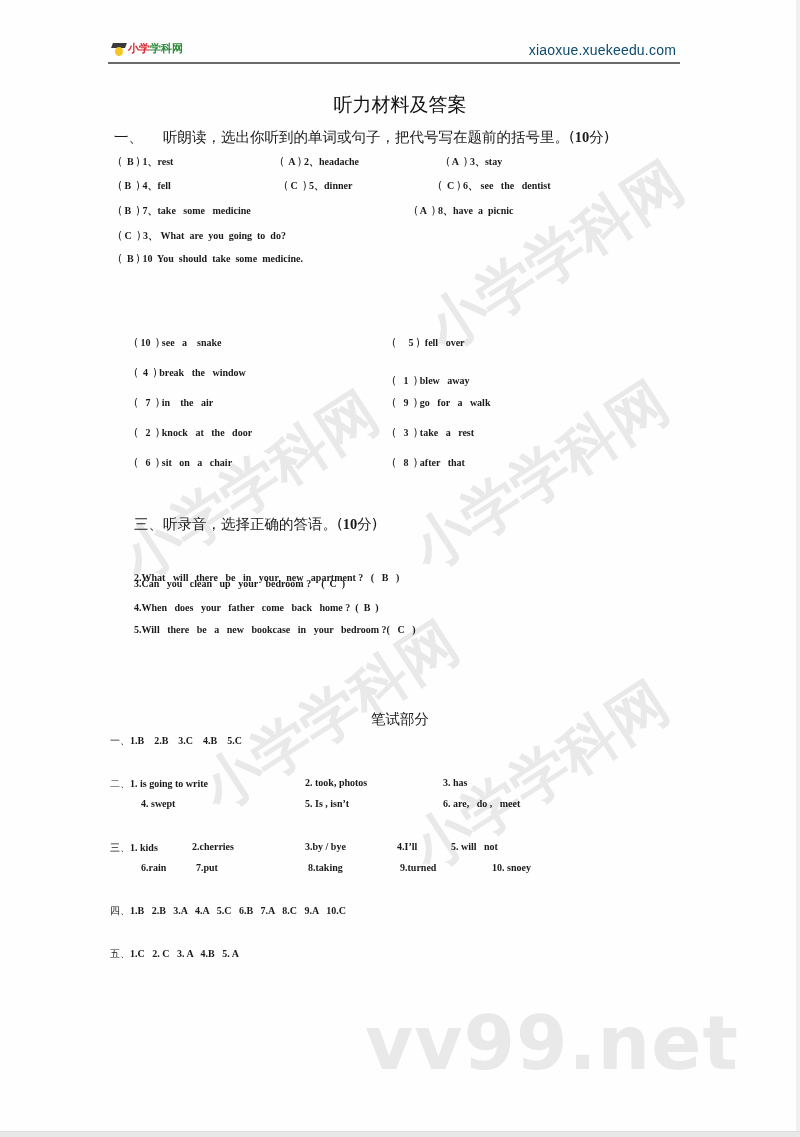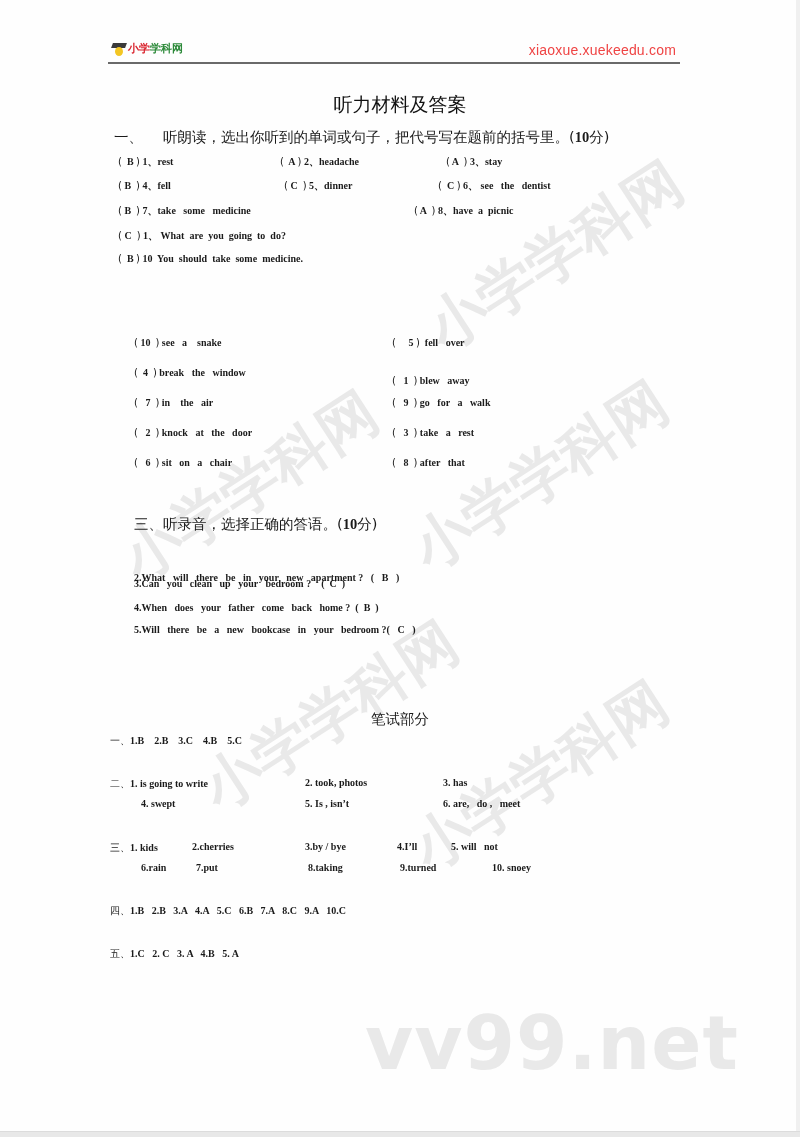--- a/index.html
+++ b/index.html
@@ -12,21 +12,21 @@
 
     
     .header { position: absolute; left: 108px; top: 40px; width: 572px; height: 24px; border-bottom: 2px solid #6a6a6a; }
     .logo { position: absolute; left: 4px; top: 1px; display: flex; align-items: center; }
     .logo-mark { width: 14px; height: 14px; position: relative; margin-right: 2px; }
     .logo-cap { position: absolute; left: 0; top: 1px; width: 14px; height: 5px; background: #3a3a3a; transform: skewX(-20deg); }
     .logo-bulb { position: absolute; left: 3px; top: 5px; width: 8px; height: 9px; background: #f3c623; border-radius: 50%; }
     .logo-text { font-family: "DejaVu Sans", sans-serif; font-size: 11px; font-weight: bold; letter-spacing: 0px; }
     .logo-text .red { color: #d9232d; }
     .logo-text .green { color: #2d8a3a; }
-    .site-url { position: absolute; right: 4px; top: 2px; font-family: "Liberation Sans", "DejaVu Sans", sans-serif; font-size: 14px; color: #ef4444; letter-spacing: 0.2px; }
+    .site-url { position: absolute; right: 4px; top: 2px; font-family: "Liberation Sans", "DejaVu Sans", sans-serif; font-size: 14px; color: #0c4a6e; letter-spacing: 0.2px; }
 
     
     .wm { position: absolute; font-family: "DejaVu Sans", sans-serif; font-weight: bold; color: rgba(160,160,160,0.22); white-space: nowrap; transform-origin: left bottom; pointer-events: none; }
     .wm1 { left: 150px; top: 520px; font-size: 58px; transform: rotate(-33deg); }
     .wm2 { left: 455px; top: 290px; font-size: 58px; transform: rotate(-33deg); }
     .wm3 { left: 440px; top: 510px; font-size: 58px; transform: rotate(-33deg); }
     .wm4 { left: 230px; top: 750px; font-size: 58px; transform: rotate(-33deg); }
     .wm5 { left: 440px; top: 810px; font-size: 58px; transform: rotate(-33deg); }
     .wm-big { position: absolute; left: 365px; top: 1000px; font-family: "DejaVu Sans", sans-serif; font-weight: bold; font-size: 74px; color: rgba(200,200,200,0.38); letter-spacing: 1px; pointer-events: none; }
 
@@ -73,21 +73,21 @@
   <div class="cell" style="left:280px; top:155px;"><span class="mark">(</span>  <span>A</span> <span class="mark">)</span> <span>2、headache</span></div>
   <div class="cell" style="left:446px; top:155px;"><span class="mark">(</span> <span>A</span>  <span class="mark">)</span> <span>3、stay</span></div>
 
   <div class="cell" style="left:118px; top:179px;"><span class="mark">(</span> <span>B</span>  <span class="mark">)</span> <span>4、fell</span></div>
   <div class="cell" style="left:284px; top:179px;"><span class="mark">(</span> <span>C</span>  <span class="mark">)</span> <span>5、dinner</span></div>
   <div class="cell" style="left:438px; top:179px;"><span class="mark">(</span>  <span>C</span> <span class="mark">)</span> <span>6、 see   the   dentist</span></div>
 
   <div class="cell" style="left:118px; top:204px;"><span class="mark">(</span> <span>B</span>  <span class="mark">)</span> <span>7、take   some   medicine</span></div>
   <div class="cell" style="left:414px; top:204px;"><span class="mark">(</span> <span>A</span>  <span class="mark">)</span> <span>8、have  a  picnic</span></div>
 
-  <div class="cell" style="left:118px; top:229px;"><span class="mark">(</span> <span>C</span>  <span class="mark">)</span> <span>1、 What  are  you  going  to  do?</span></div>
+  <div class="cell" style="left:118px; top:229px;"><span class="mark">(</span> <span>C</span>  <span class="mark">)</span> <span>3、 What  are  you  going  to  do?</span></div>
 
   <div class="cell" style="left:118px; top:253px;"><span class="mark">(</span>  <span>B</span> <span class="mark">)</span> <span>10  You  should  take  some  medicine.</span></div>
 
 
   <div class="cell" style="left:134px; top:337px;"><span class="mark">(</span> <span>10</span>  <span class="mark">)</span> <span>see   a    snake</span></div>
   <div class="cell" style="left:392px; top:337px;"><span class="mark">(</span>     <span>5</span> <span class="mark">)</span>  <span>fell   over</span></div>
 
   <div class="cell" style="left:134px; top:367px;"><span class="mark">(</span>  <span>4</span>  <span class="mark">)</span> <span>break   the   window</span></div>
   <div class="cell" style="left:392px; top:375px;"><span class="mark">(</span>   <span>1</span>  <span class="mark">)</span> <span>blew   away</span></div>
 

